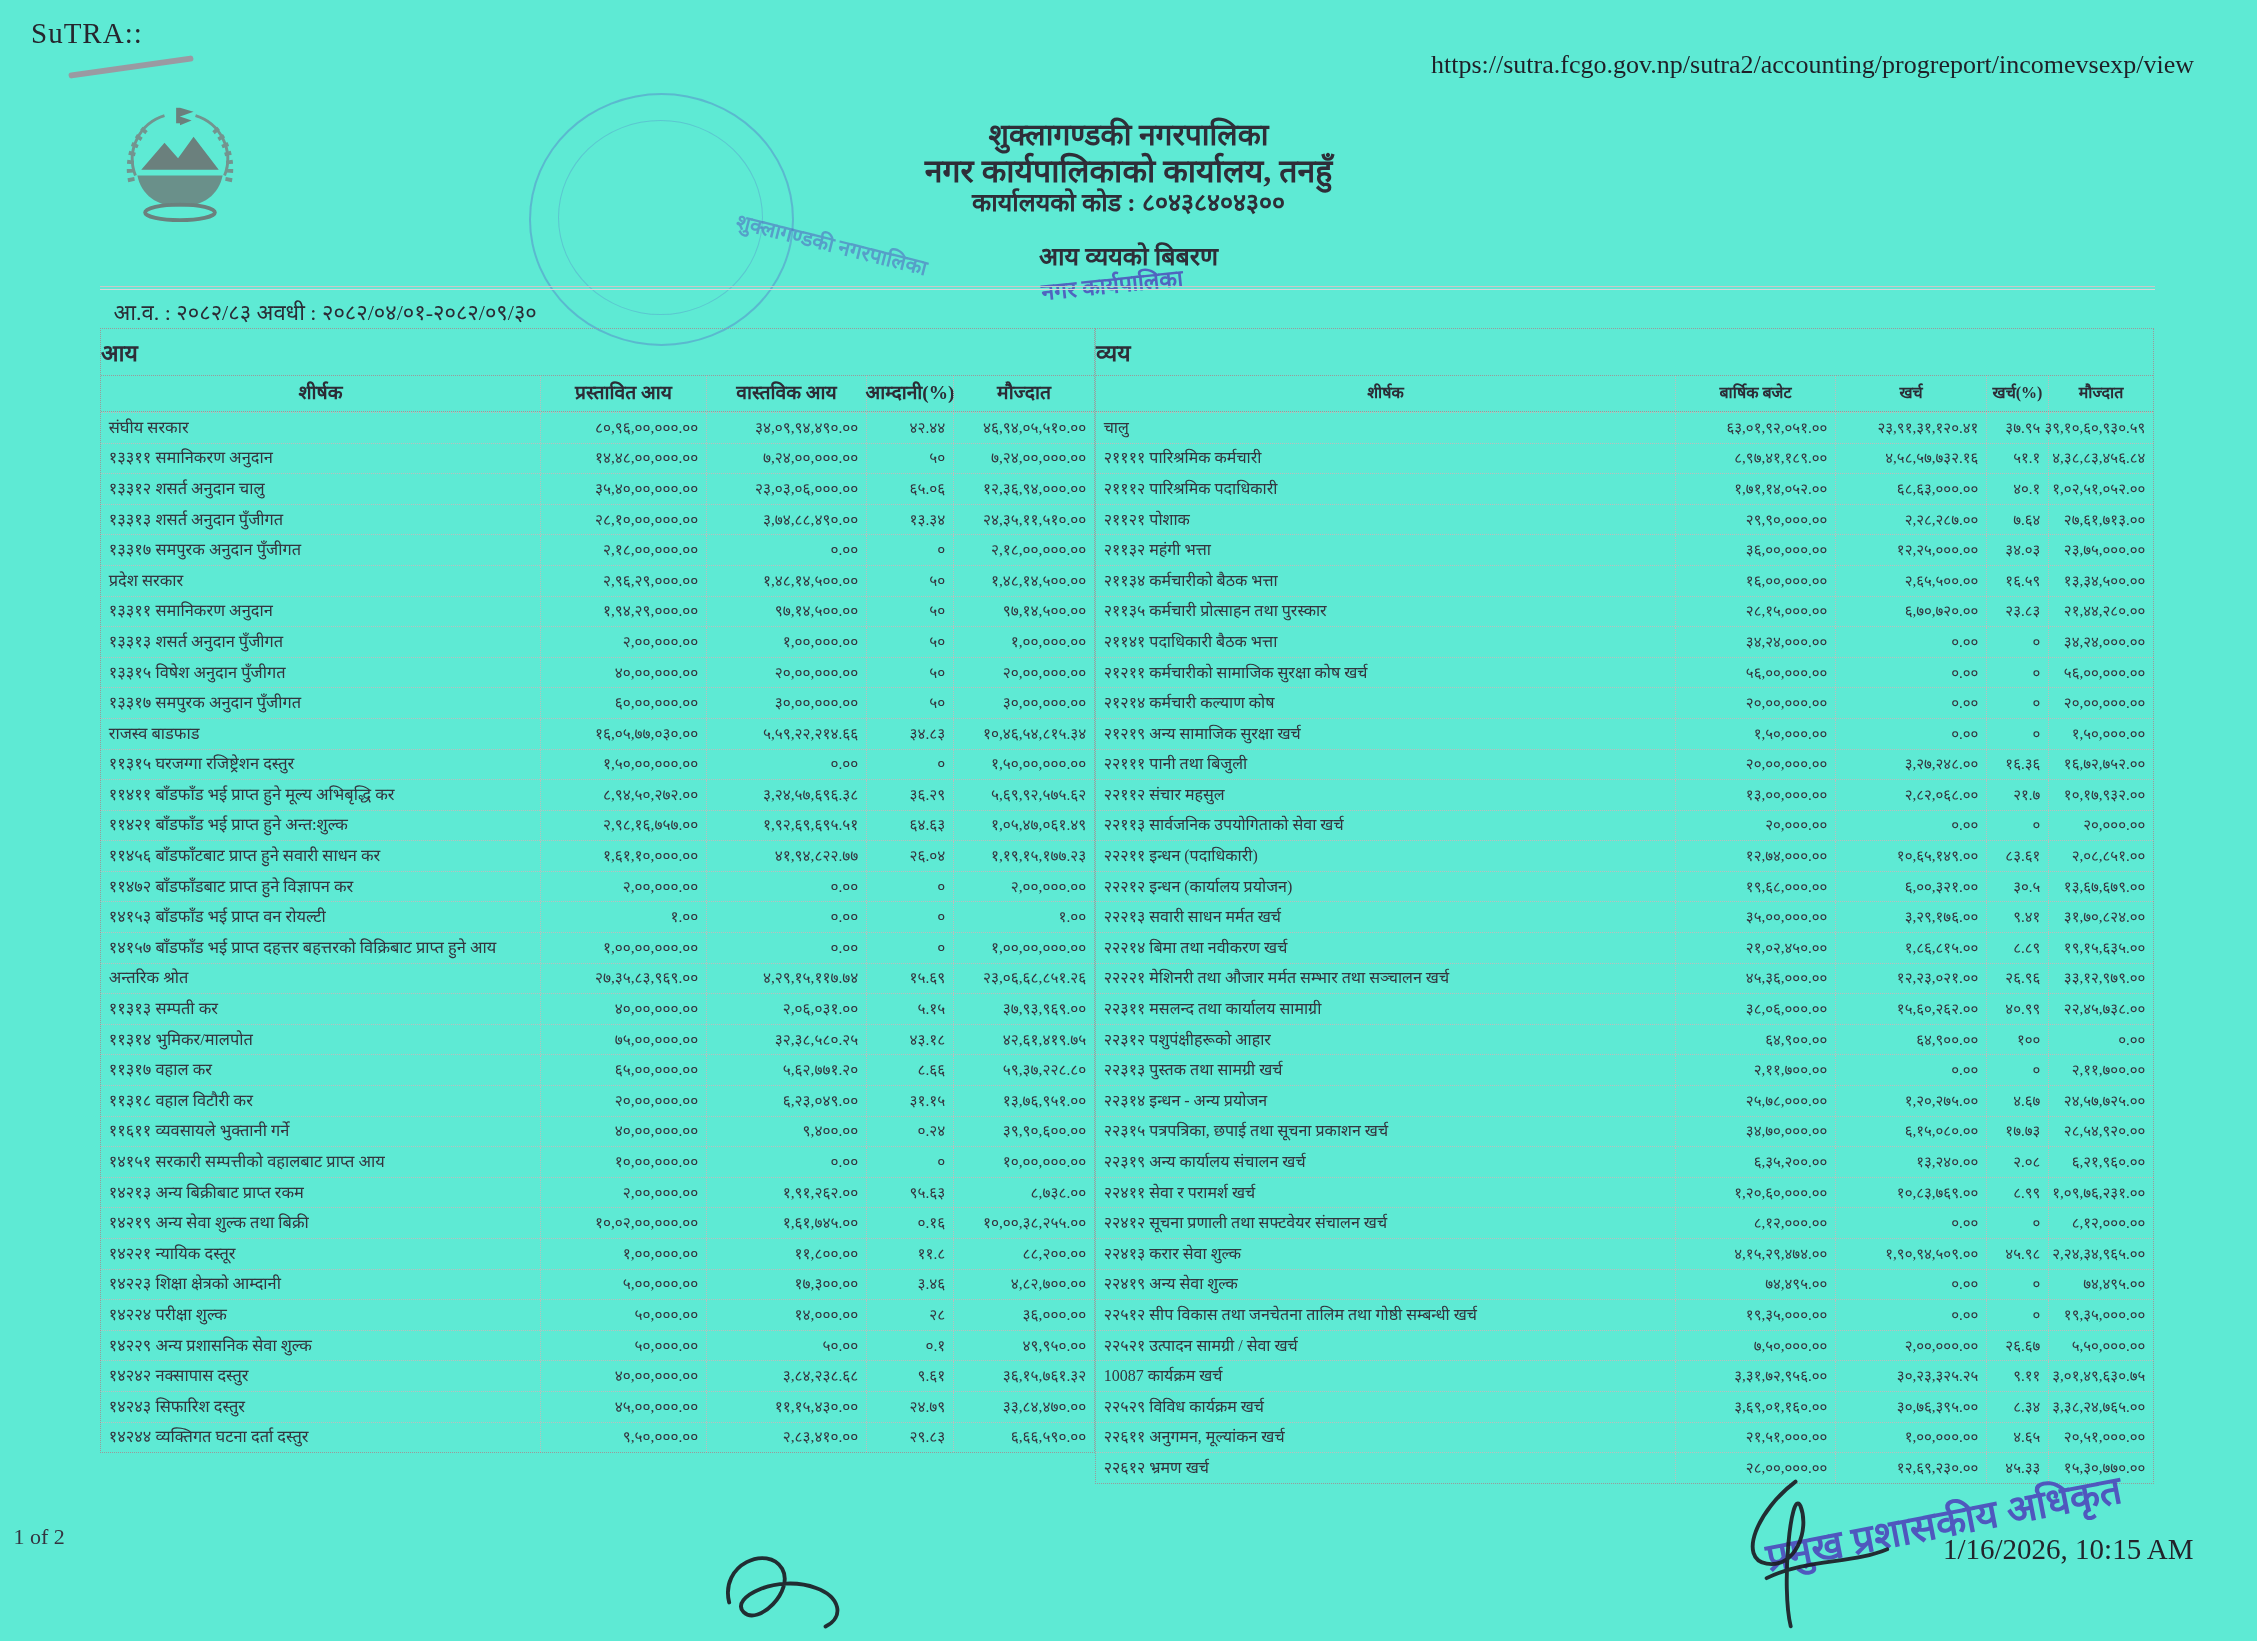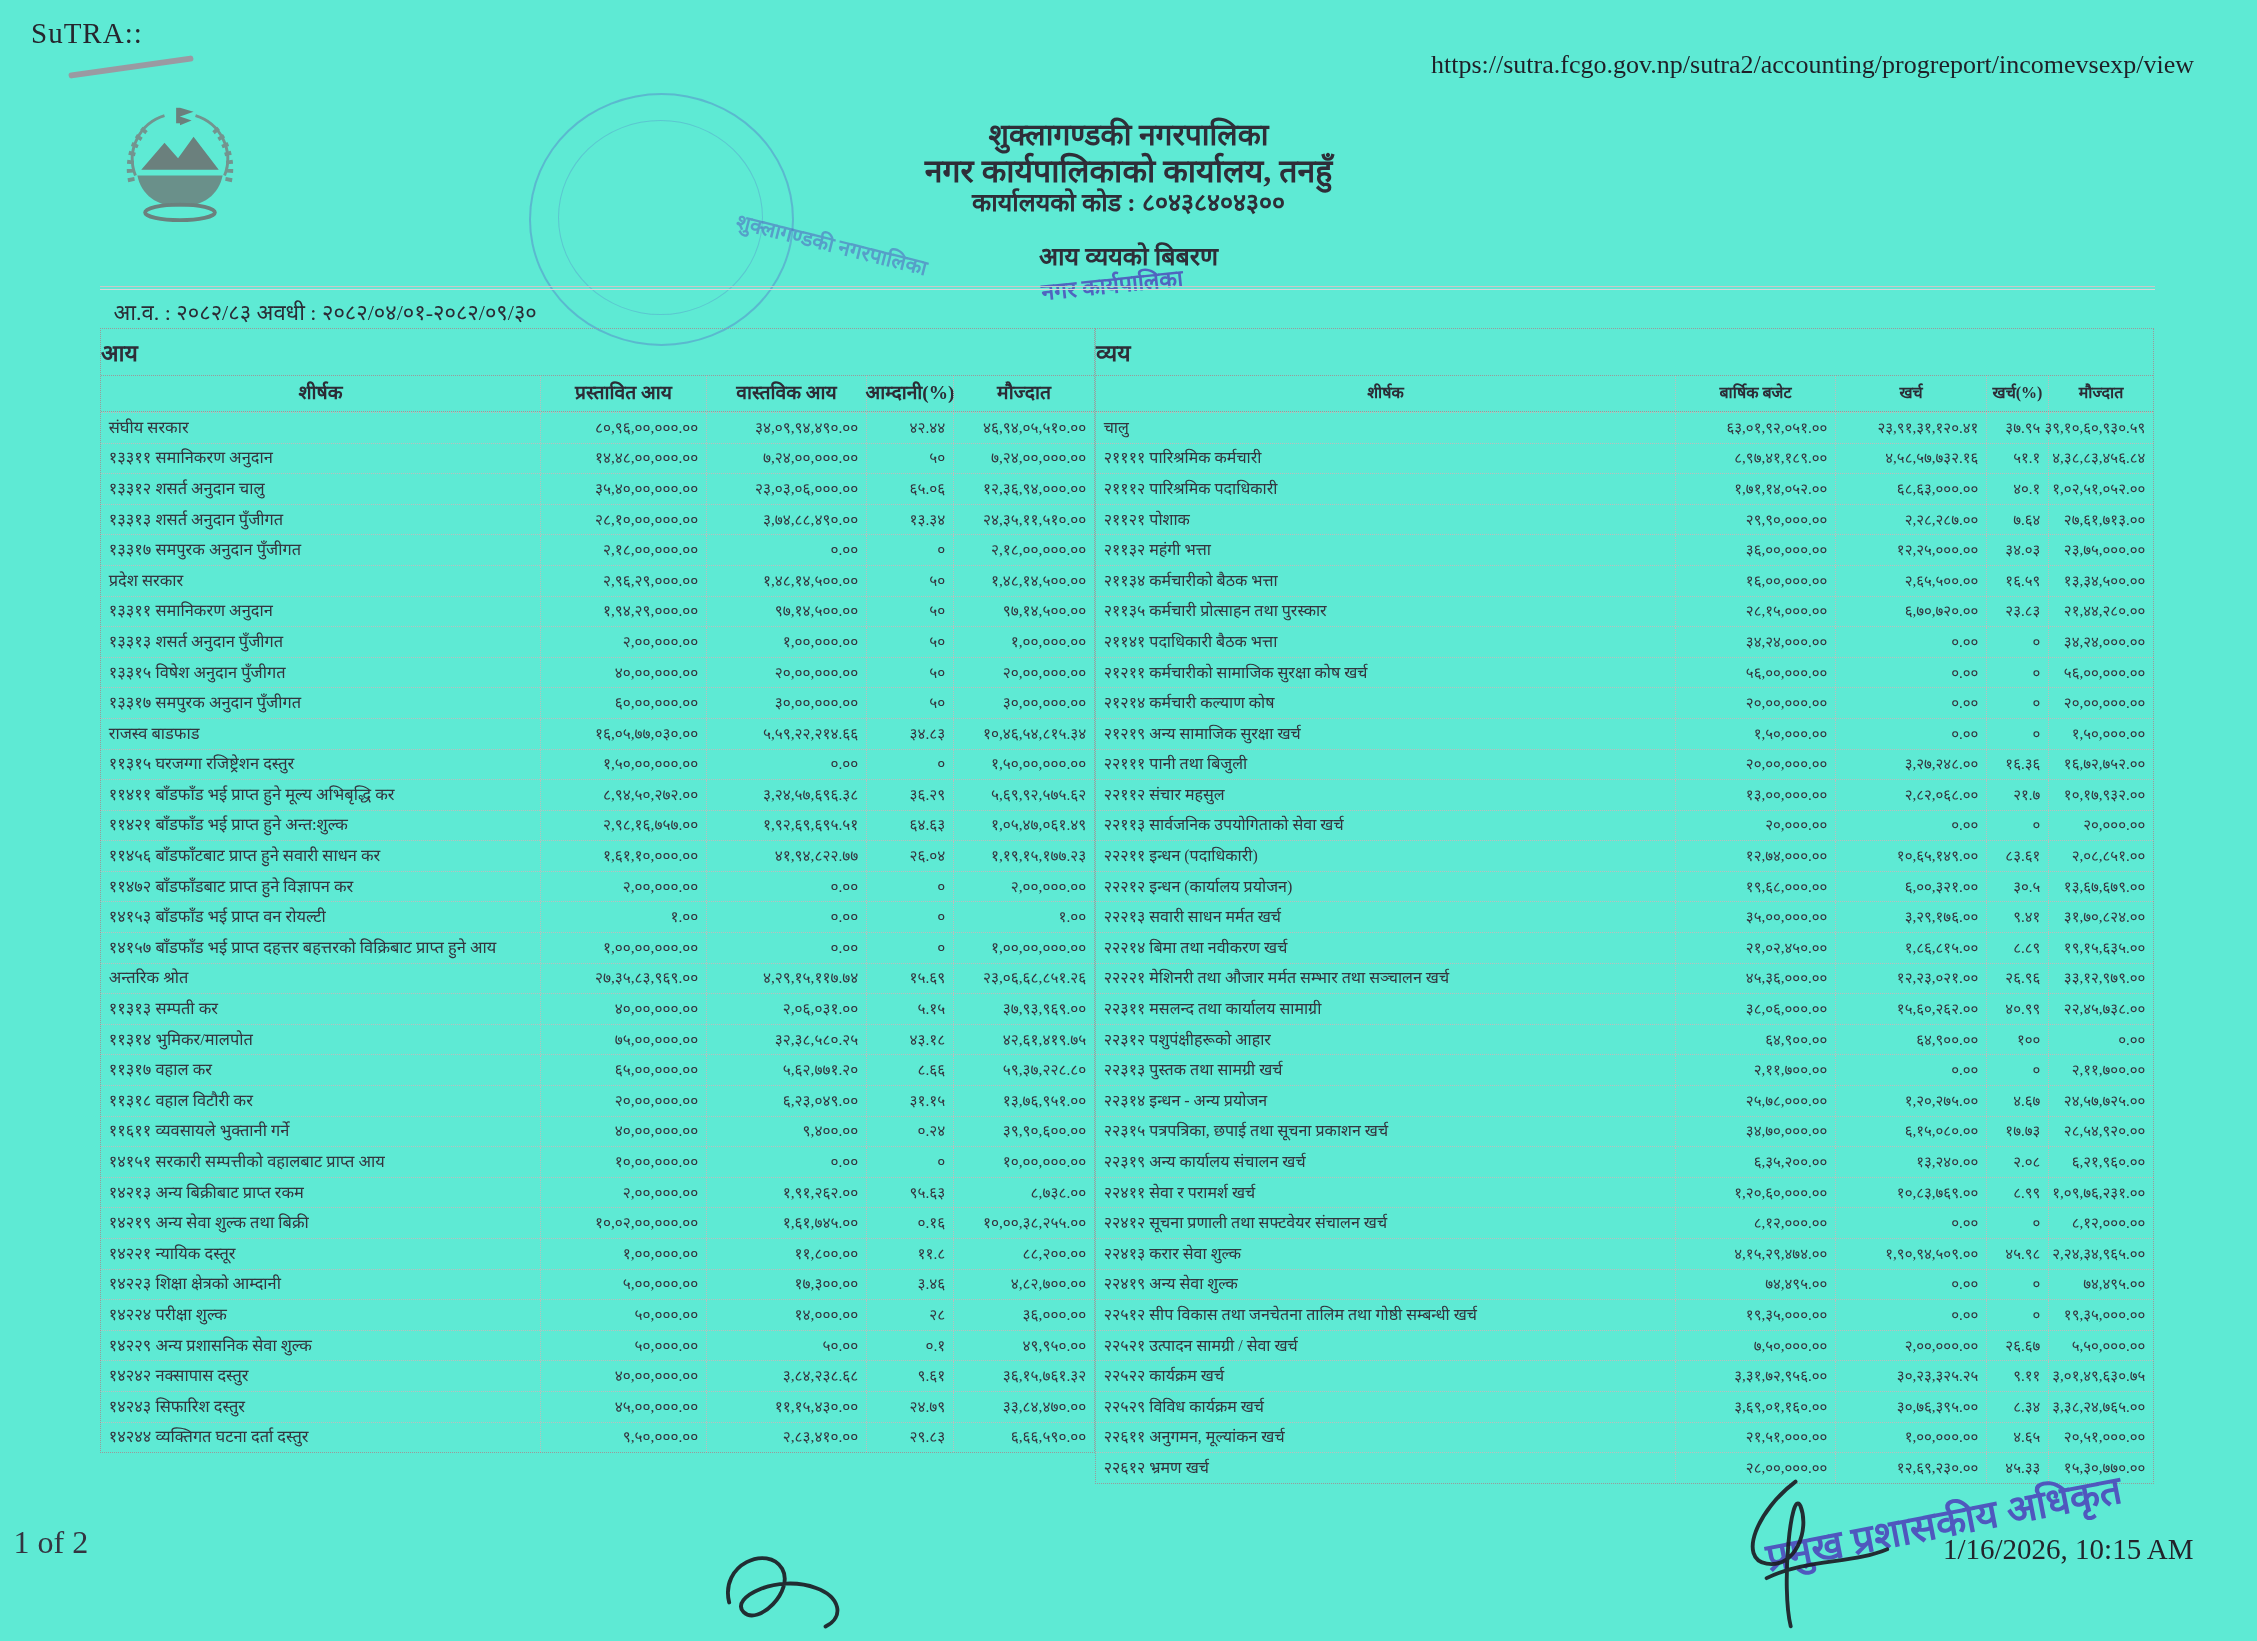--- a/index.html
+++ b/index.html
@@ -3,21 +3,21 @@
 <meta charset="utf-8">
 <style>
   html,body{margin:0;padding:0;background:#e8e8e8;}
   .sheet{position:relative;width:2257px;height:1641px;background:#5eead4;overflow:hidden;
          font-family:"Liberation Serif","DejaVu Serif",serif;color:#2e2e38;}
   
   .sutra{position:absolute;left:31px;top:17.4px;font-size:29px;letter-spacing:1px;color:#26262e;}
   .sutra-stroke{position:absolute;left:68px;top:64px;width:126px;height:5.8px;background:#9a9aa2;
                 transform:rotate(-8deg);border-radius:2.9px;}
   .url{position:absolute;left:1431px;top:50px;width:830px;font-size:26px;color:#1f1f27;}
-  .pageno{position:absolute;left:13.5px;top:1524px;font-size:32px;color:#343440;}
+  .pageno{position:absolute;left:13.5px;top:1524px;font-size:22px;color:#343440;}
   .datetime{position:absolute;left:1943px;top:1533px;font-size:29px;color:#23232b;}
   
   .emblem{position:absolute;left:118px;top:100px;opacity:.85;}
   
   .hdr{position:absolute;left:0;top:118px;width:2257px;text-align:center;line-height:1.15;}
   .hdr .l1{font-size:30px;font-weight:bold;}
   .hdr .l2{font-size:32px;font-weight:bold;}
   .hdr .l3{font-size:25px;font-weight:bold;text-align:center;}
   .hdr .l4{font-size:25px;font-weight:bold;margin-top:25px;}
   
@@ -578,21 +578,21 @@
             <div class="td col-4 num">१९,३५,०००.००</div>
           </div>
           <div class="tr">
             <div class="td col-0 label">२२५२१ उत्पादन सामग्री / सेवा खर्च</div>
             <div class="td col-1 num">७,५०,०००.००</div>
             <div class="td col-2 num">२,००,०००.००</div>
             <div class="td col-3 num">२६.६७</div>
             <div class="td col-4 num">५,५०,०००.००</div>
           </div>
           <div class="tr">
-            <div class="td col-0 label">२२५२२ कार्यक्रम खर्च</div>
+            <div class="td col-0 label">10087 कार्यक्रम खर्च</div>
             <div class="td col-1 num">३,३१,७२,९५६.००</div>
             <div class="td col-2 num">३०,२३,३२५.२५</div>
             <div class="td col-3 num">९.११</div>
             <div class="td col-4 num">३,०१,४९,६३०.७५</div>
           </div>
           <div class="tr">
             <div class="td col-0 label">२२५२९ विविध कार्यक्रम खर्च</div>
             <div class="td col-1 num">३,६९,०१,१६०.००</div>
             <div class="td col-2 num">३०,७६,३९५.००</div>
             <div class="td col-3 num">८.३४</div>

